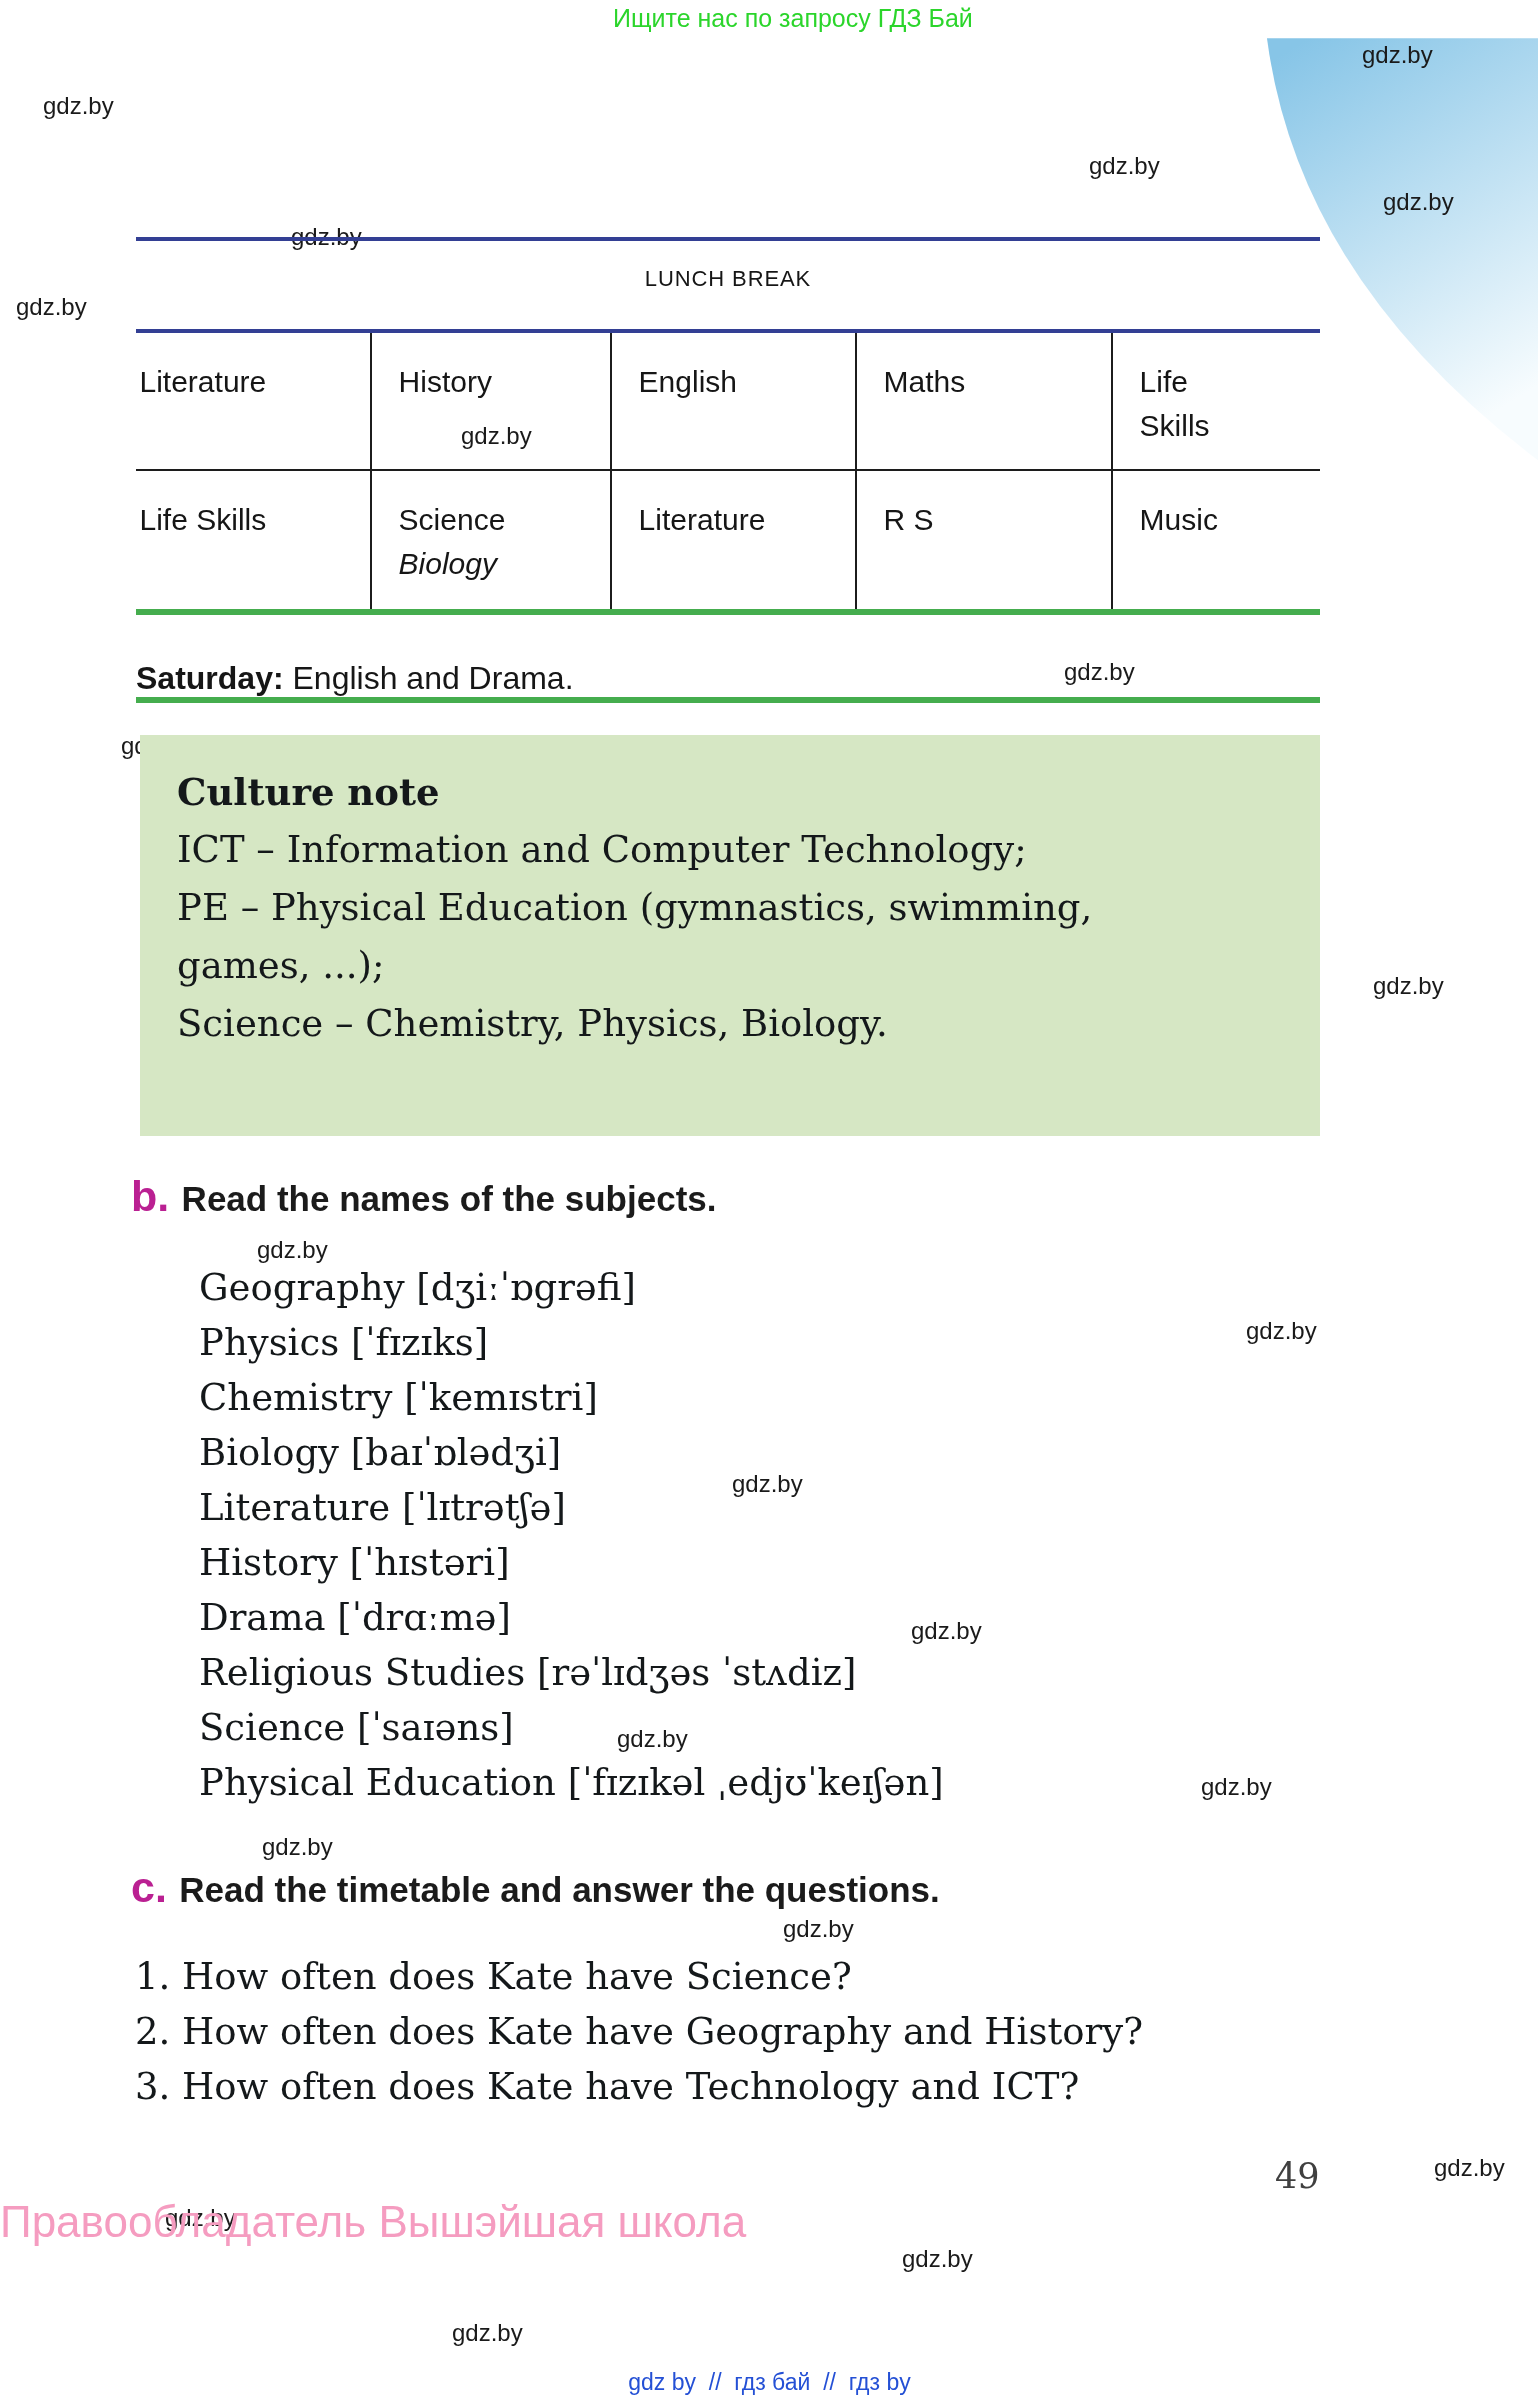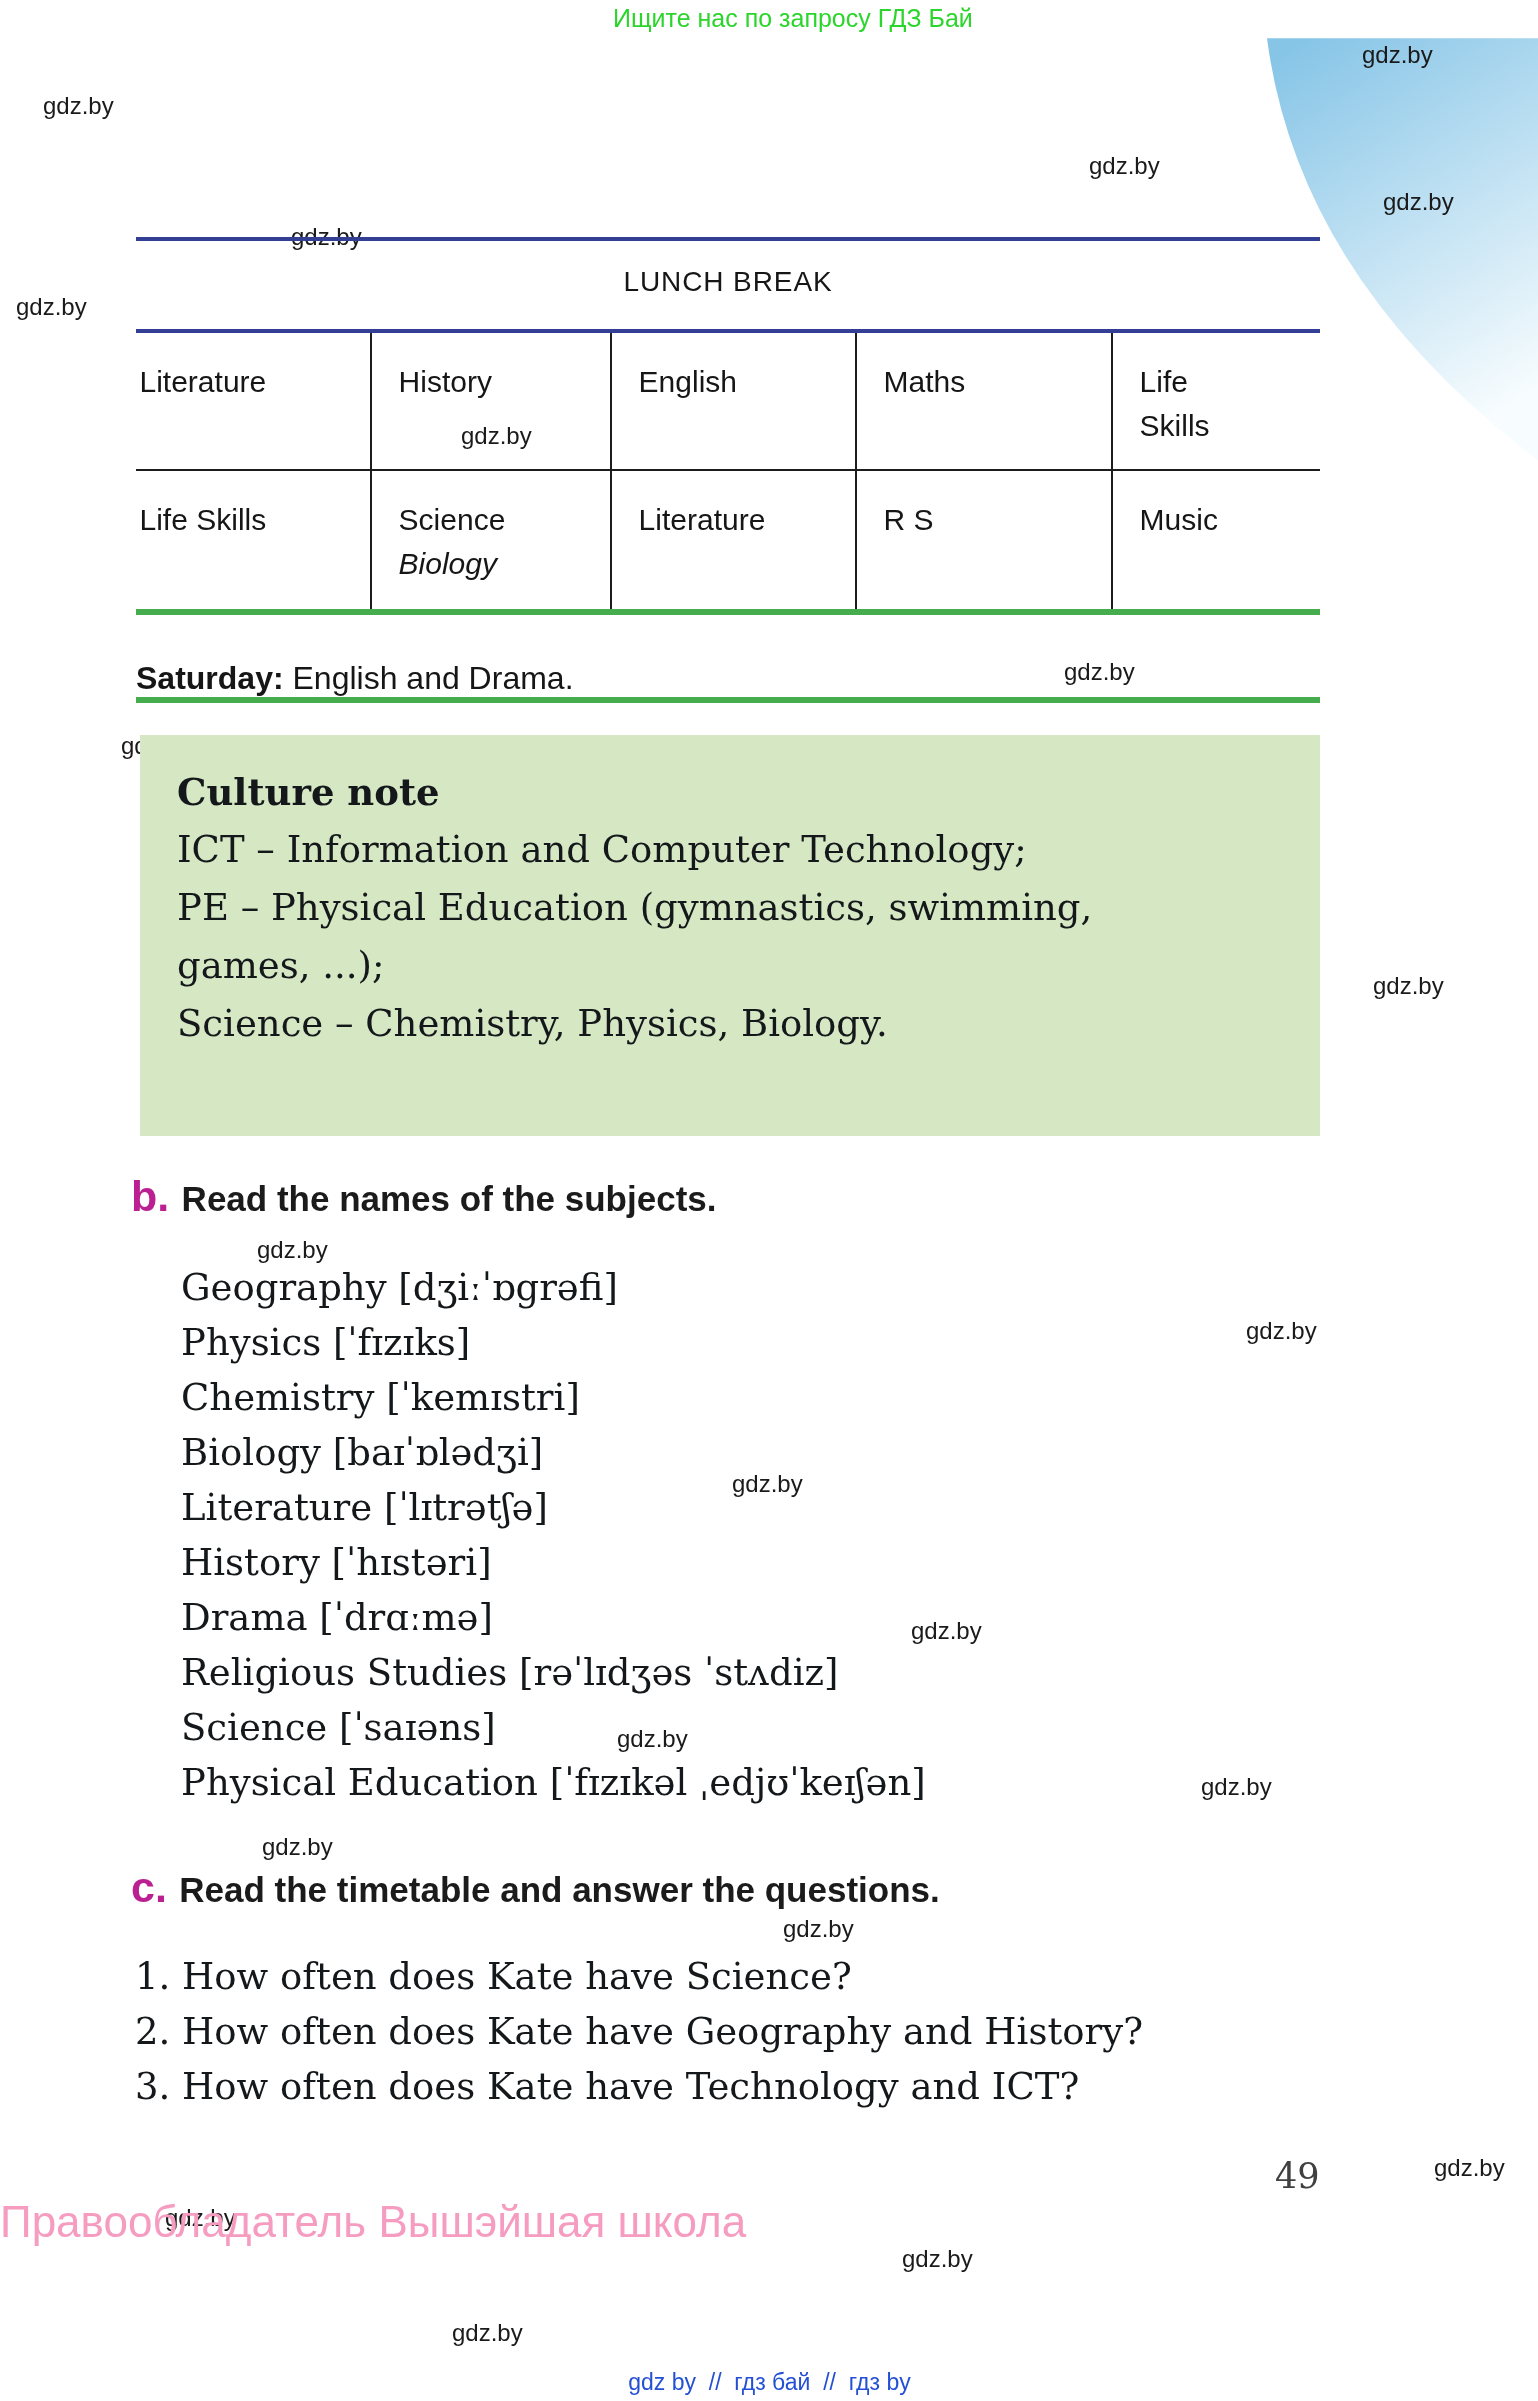--- a/index.html
+++ b/index.html
@@ -11,21 +11,21 @@
   
   .corner-svg{position:absolute;top:0;right:0;width:319px;height:479px;}
   
   .promo{left:613px;top:3.5px;font-size:25px;color:var(--promo_green,#2bd52b);}
   
   .wm{position:absolute;font-size:24px;color:#1a1a1a;white-space:nowrap;}
   
   .navy{background:var(--navy,#333f94);height:4.4px;width:1184px;left:136px;}
   .greenline{background:var(--green_line,#45ad4e);height:6.2px;width:1184px;left:136px;}
   
-  .lunch{left:136px;top:266px;width:1184px;text-align:center;font-size:28px;letter-spacing:0.9px;color:#161616;}
+  .lunch{left:136px;top:266px;width:1184px;text-align:center;font-size:22px;letter-spacing:0.9px;color:#161616;}
   
   .grid{
     left:136px;top:333px;width:1184px;height:276px;display:grid;
     grid-template-columns:234px 240px 245px 256px 209px;
     grid-template-rows:136px 140px;
   }
   .cell{box-sizing:border-box;padding:26.6px 5.3px 0 26.6px;font-size:30px;line-height:44px;color:#161616;}
   .cell.c0{padding-left:3.5px;}
   .cell:not(.c0){border-left:2.7px solid #1c1c1c;}
   .cell.r1{border-top:2.7px solid #1c1c1c;}
@@ -41,21 +41,21 @@
   }
   .culture .title{font-weight:bold;}
   
   .sect{position:absolute;display:flex;align-items:baseline;gap:12.4px;}
   .sect .lab{color:var(--magenta,#ba2092);font-weight:bold;font-size:43px;}
   .sect .tit{color:#1b1b1b;font-weight:bold;font-size:35px;}
   .sect-b{left:131px;top:1172px;}
   .sect-c{left:131px;top:1863px;}
   
   .seriflist{font-family:"DejaVu Serif",serif;color:#14181a;}
-  .subjects{left:181px;top:1260px;font-size:37px;line-height:55px;}
+  .subjects{left:199px;top:1260px;font-size:37px;line-height:55px;}
   .questions{left:135px;top:1949px;font-size:37px;line-height:55px;}
   
   .pagenum{left:1275px;top:2156px;font-family:"DejaVu Serif",serif;font-size:35px;color:#404040;}
   .publisher{left:0;top:2197px;width:1539px;text-align:left;font-size:44px;color:var(--pink,#f59cc0);}
   .links{left:0;top:2369px;width:1539px;text-align:center;font-size:23px;color:var(--link_blue,#2450d5);white-space:pre;}
 </style>
 </head>
 <body>
 
 <div class="page">

